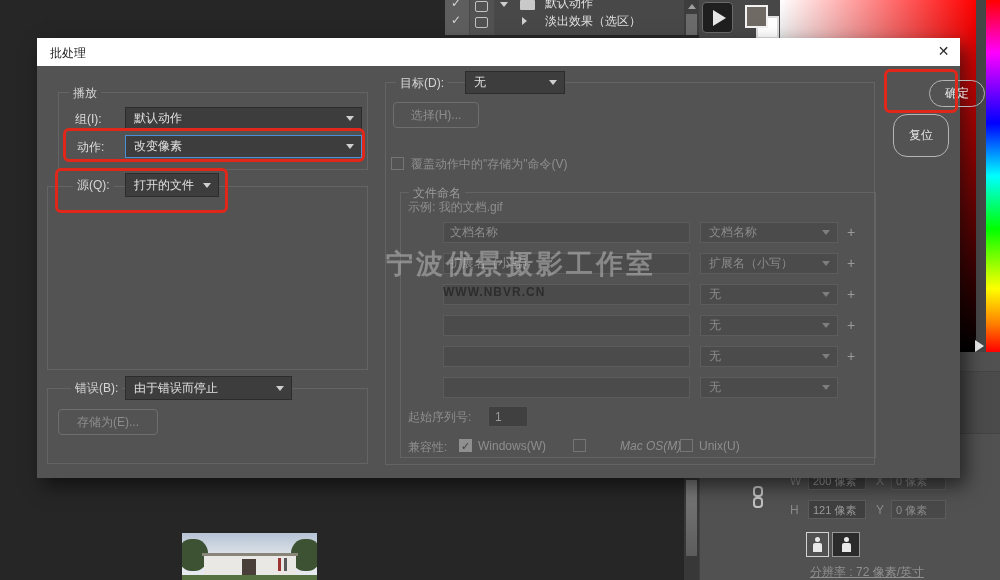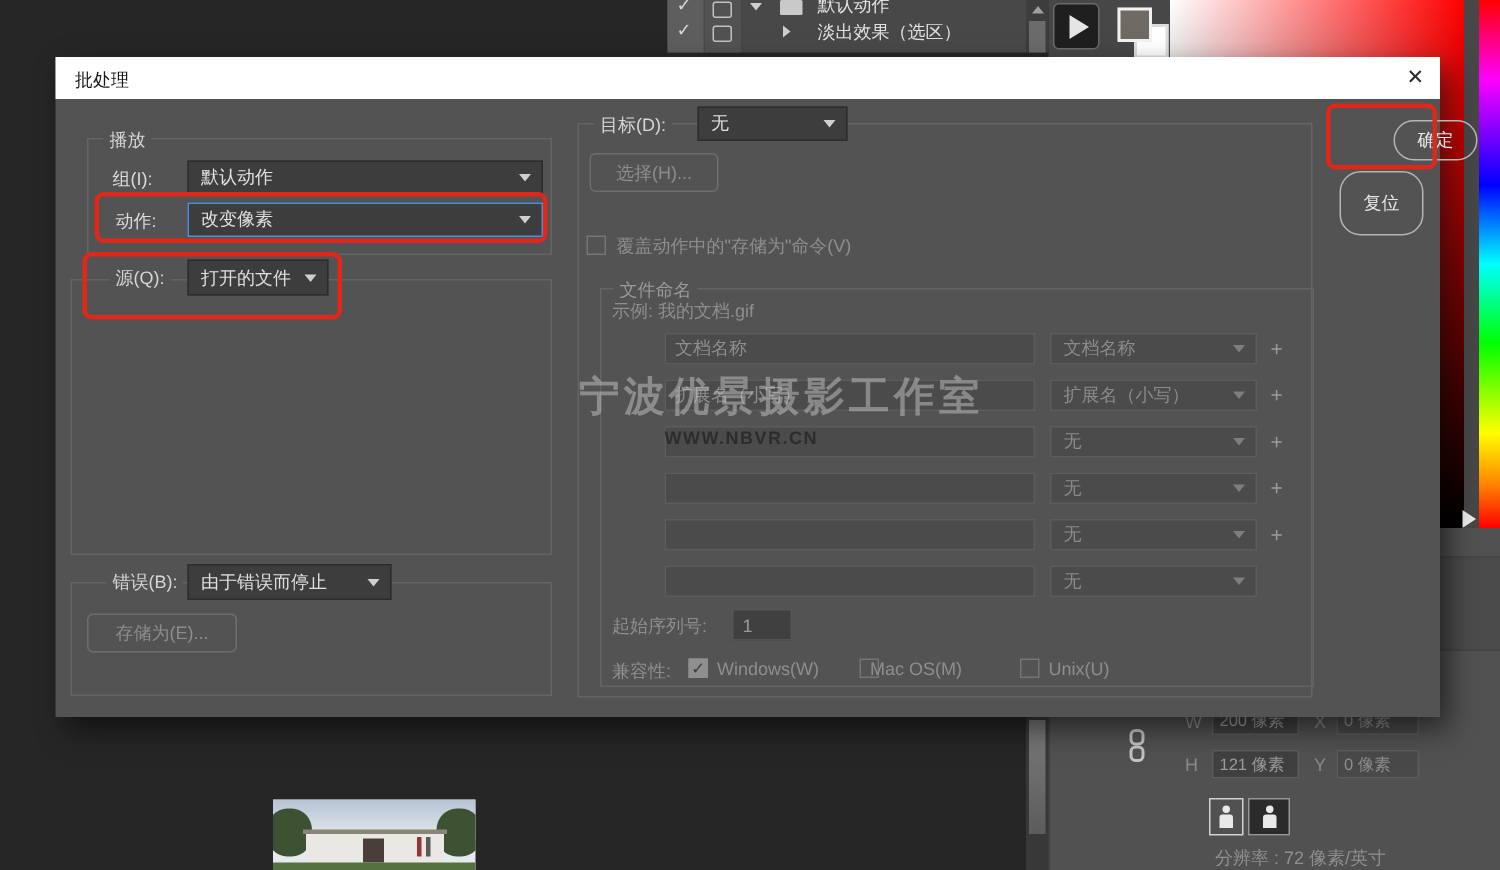--- a/index.html
+++ b/index.html
@@ -139,21 +139,21 @@
 <span class="abs tf-label" style="left:790px;top:503px;">H</span>
 <span class="abs tf-input dark" style="left:808px;top:500px;width:58px;">121 像素</span>
 <span class="abs tf-label" style="left:876px;top:503px;">Y</span>
 <span class="abs tf-input" style="left:891px;top:500px;width:55px;">0 像素</span>
 <div class="abs orient-btn" style="left:806px;top:532px;">
     <span class="person"></span>
   </div>
 <div class="abs orient-btn selected" style="left:832px;top:532px;">
     <span class="person"></span>
   </div>
-<span class="abs resolution" style="left:810px;top:564px;">分辨率 : 72 像素/英寸</span>
+<span class="abs resolution" style="left:810px;top:564px;text-decoration:underline;">分辨率 : 72 像素/英寸</span>
 
 <div class="abs thumb">
   <span class="thumb-sky"></span>
   <span class="thumb-tree" style="left:-4px;"></span>
   <span class="thumb-tree" style="left:109px;"></span>
   <span class="thumb-roof"></span>
   <span class="thumb-bld"></span>
   <span class="thumb-door"></span>
   <span class="thumb-banner" style="left:96px;background:#9c3333;"></span>
   <span class="thumb-banner" style="left:102px;background:#5a5a5a;"></span>
@@ -183,21 +183,21 @@
   <div class="group" style="left:10px;top:148px;width:321px;height:184px;"></div>
   <span class="legend" style="left:36px;top:139px;">源(Q):</span>
   <div class="combo" style="left:88px;top:135px;width:94px;height:24px;">
     <span>打开的文件</span>
     <span class="caret"></span>
   </div>
   <div class="redbox" style="left:18px;top:130px;width:173px;height:45px;"></div>
 
   <div class="group" style="left:10px;top:350px;width:321px;height:76px;"></div>
   <span class="legend" style="left:34px;top:342px;">错误(B):</span>
-  <div class="combo" style="left:88px;top:338px;width:136px;height:24px;">
+  <div class="combo" style="left:88px;top:338px;width:167px;height:24px;">
     <span>由于错误而停止</span>
     <span class="caret"></span>
   </div>
   <div class="btn disabled" style="left:21px;top:371px;width:100px;height:26px;">存储为(E)...</div>
 
   <div class="group" style="left:348px;top:44px;width:490px;height:383px;"></div>
   <span class="legend" style="left:359px;top:37px;">目标(D):</span>
   <div class="combo" style="left:428px;top:33px;width:100px;height:23px;">
     <span>无</span>
     <span class="caret"></span>
@@ -251,21 +251,21 @@
     <span class="caret"></span>
   </div>
 
   <span class="lbl dim" style="left:371px;top:371px;">起始序列号:</span>
   <span class="txtfield dark" style="left:451px;top:368px;width:40px;height:21px;">1</span>
 
   <span class="lbl dim" style="left:371px;top:401px;">兼容性:</span>
   <span class="cb checked" style="left:422px;top:401px;">✓</span>
   <span class="lbl dim" style="left:441px;top:401px;">Windows(W)</span>
   <span class="cb" style="left:536px;top:401px;"></span>
-  <span class="lbl dim" style="left:543px;top:401px;">Mac OS(M)</span>
+  <span class="lbl dim" style="left:583px;top:401px;font-style:italic;">Mac OS(M)</span>
   <span class="cb" style="left:643px;top:401px;"></span>
   <span class="lbl dim" style="left:662px;top:401px;">Unix(U)</span>
 
   <div class="btn" style="left:892px;top:42px;width:56px;height:27px;">确定</div>
   <div class="btn" style="left:856px;top:76px;width:56px;height:43px;">复位</div>
   <div class="redbox" style="left:847px;top:31px;width:74px;height:44px;"></div>
 </div>
 
 <span class="abs wm1">宁波优景摄影工作室</span>
 <span class="abs wm2">WWW.NBVR.CN</span>

